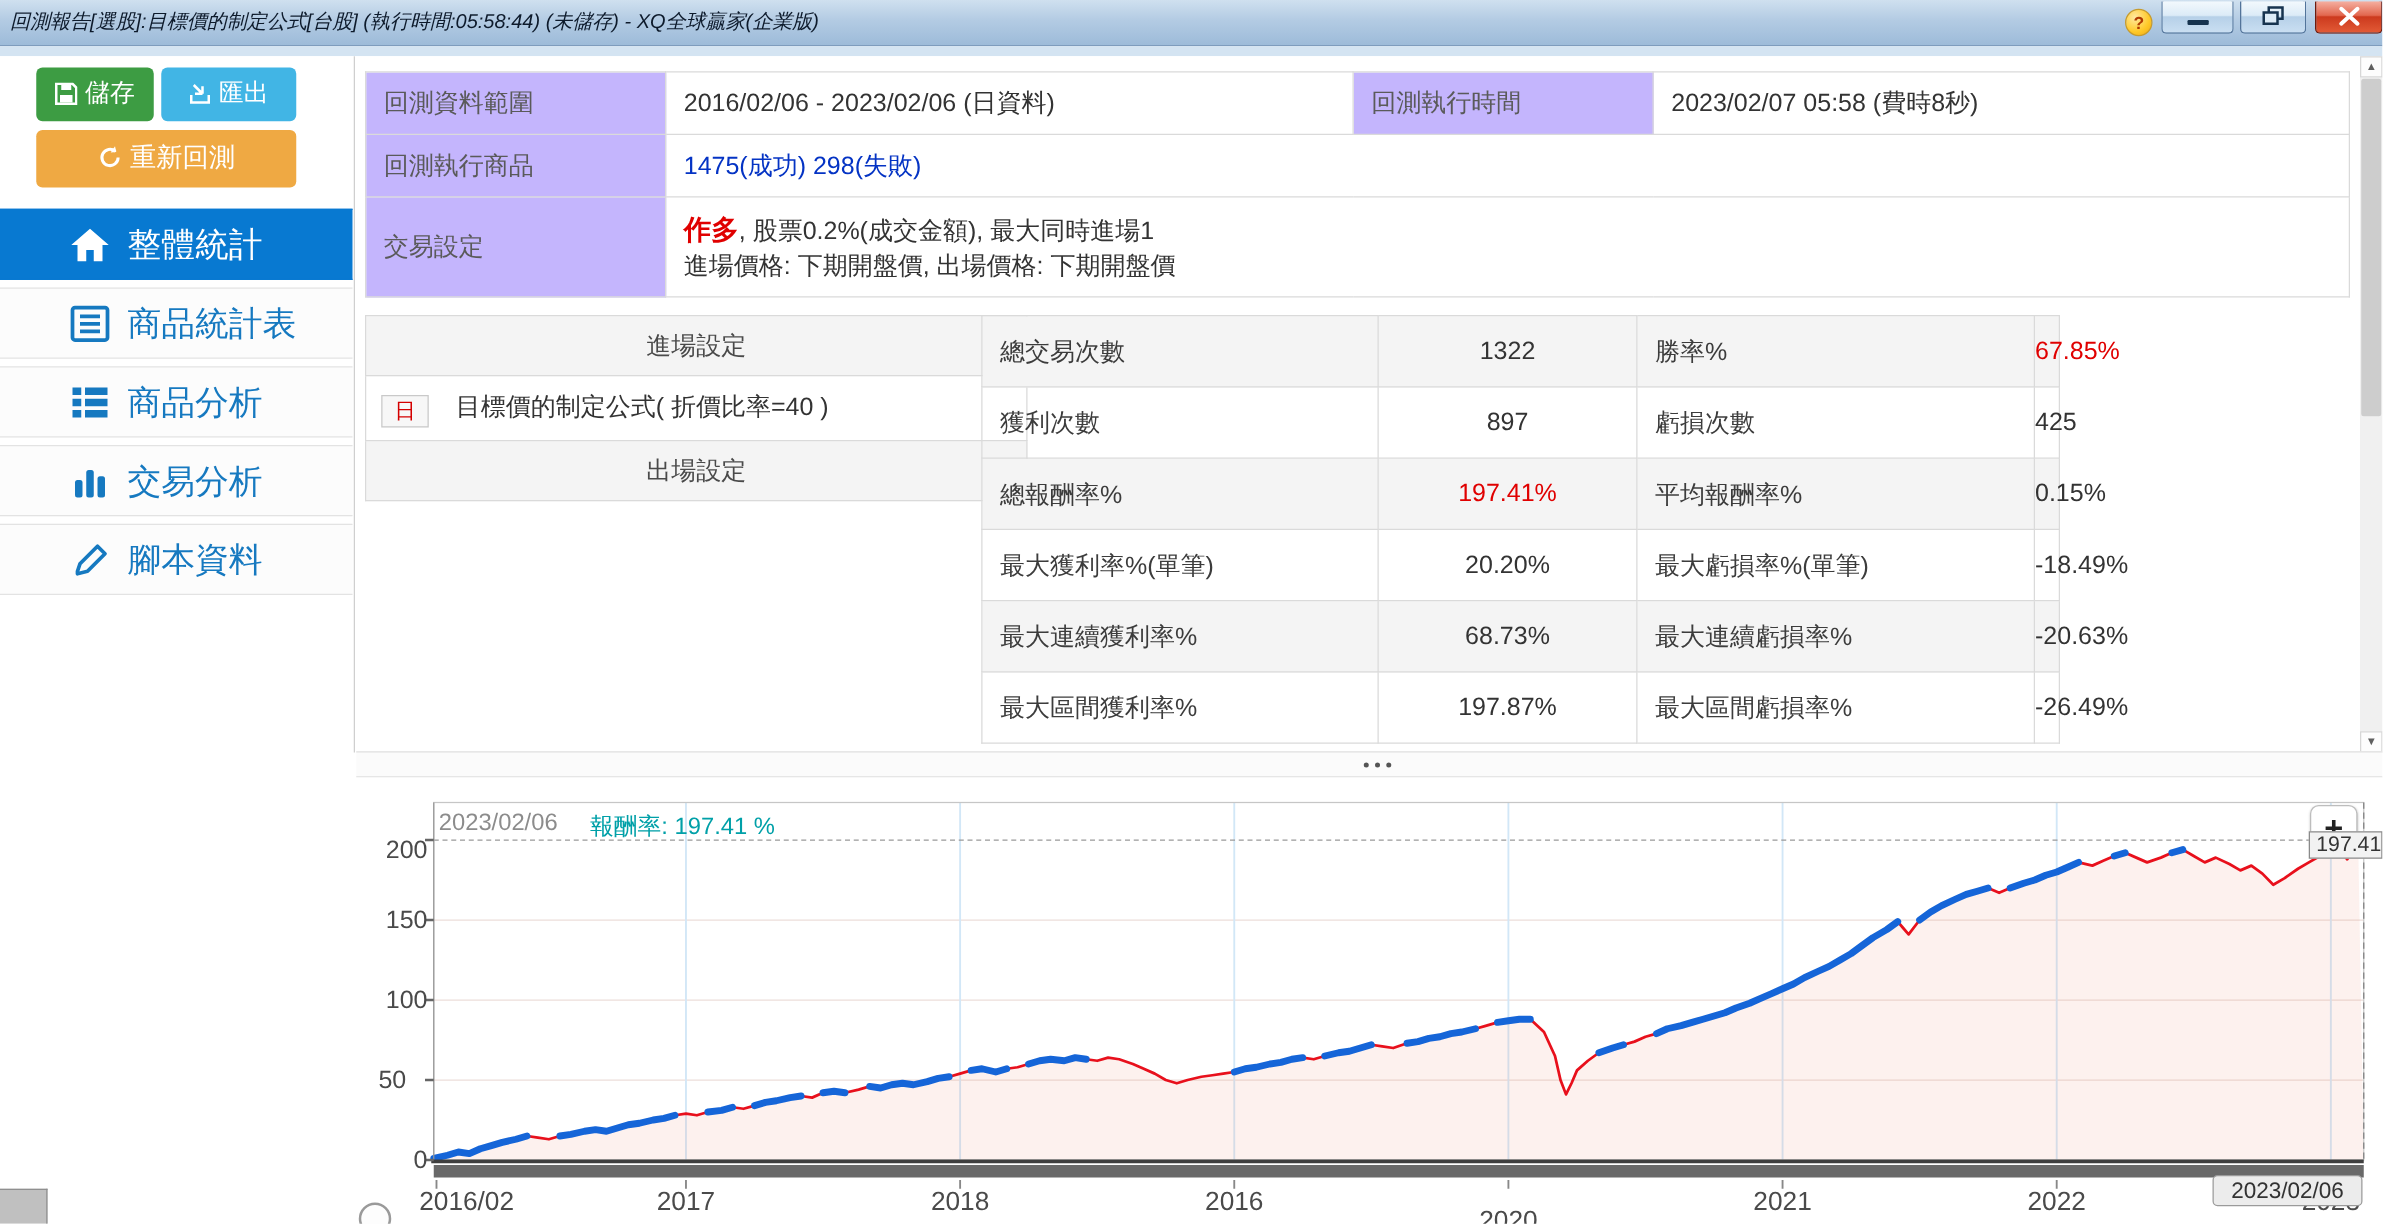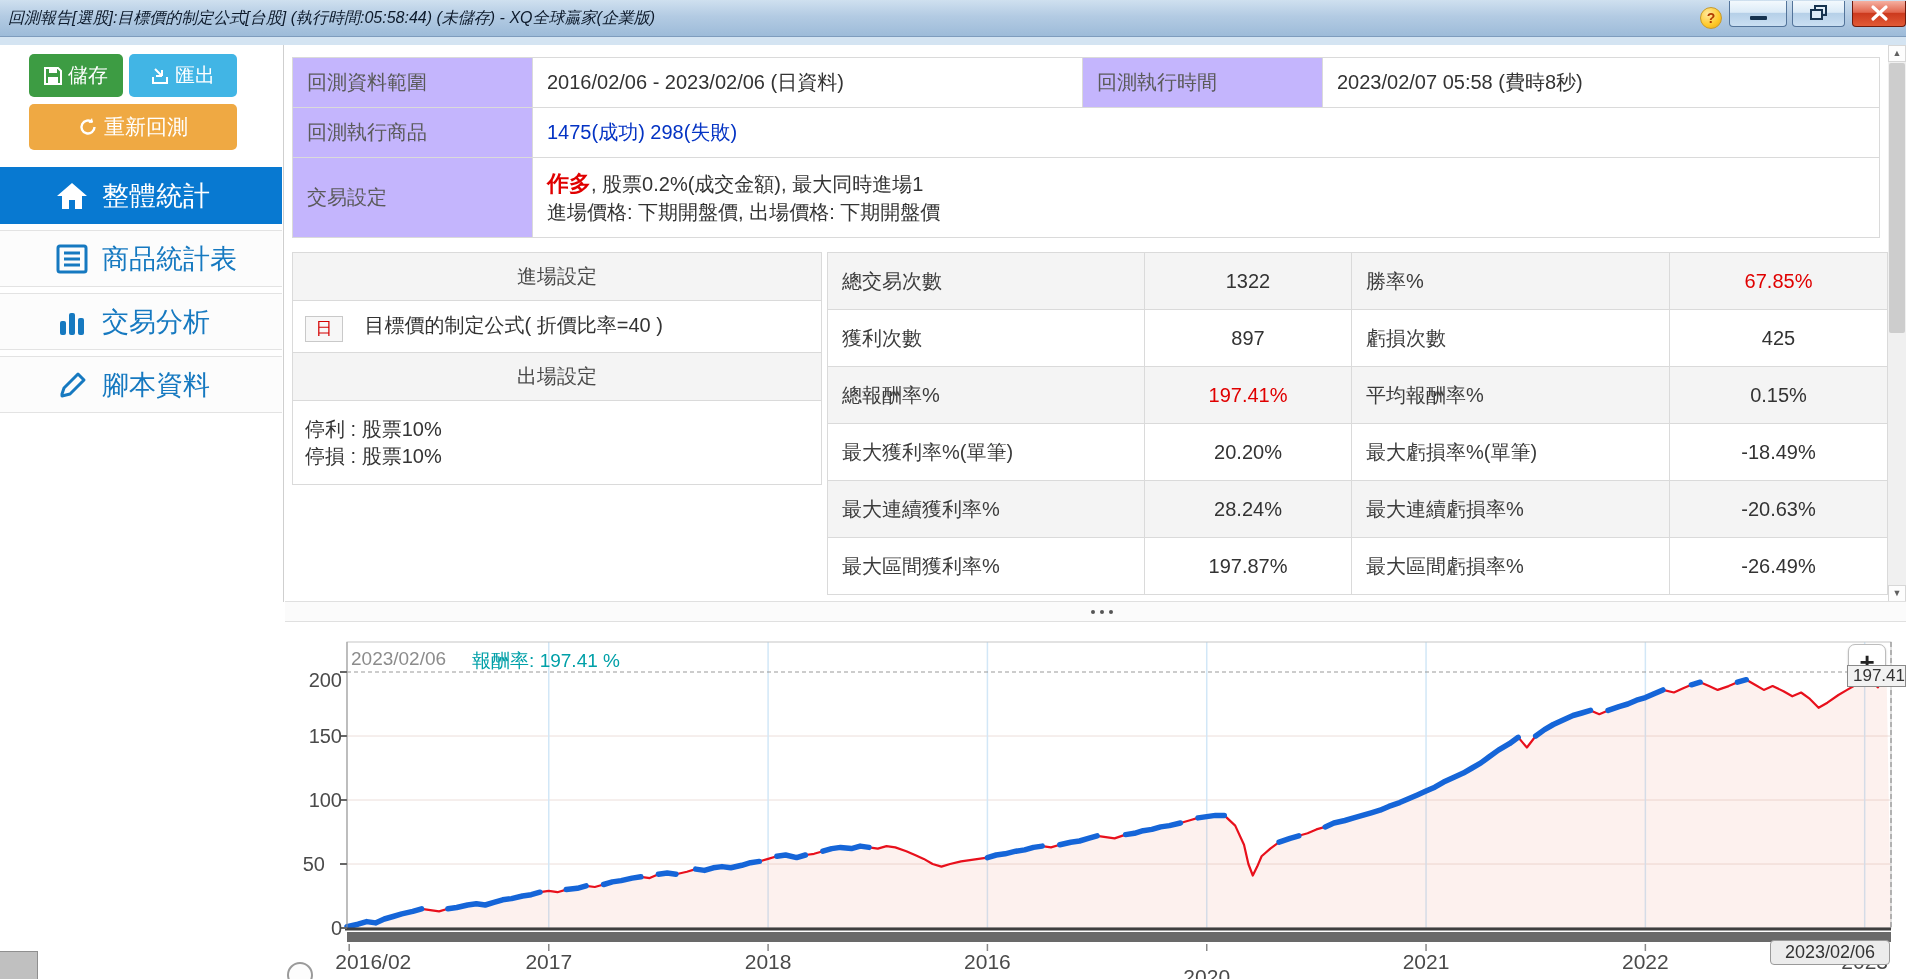--- a/index.html
+++ b/index.html
@@ -56,21 +56,21 @@
   .info-table td { padding:0 14px; }
   .info-table .lbl { background:#c4b5fd; color:#5a5a5a; }
   .blue-text { color:#0433c4; }
   .red-bold { color:#e00000; font-weight:bold; font-size:22px; }
   .entry-table { position:absolute; left:292px; top:252px; width:530px; table-layout:fixed; }
   .entry-table .hdr { background:#f4f4f4; color:#4a4a4a; text-align:center; height:48px; }
   .entry-table .row { height:52px; padding-left:12px; }
   .day-badge { display:inline-block; width:38px; height:26px; line-height:24px;
     text-align:center; border:1px solid #c9c9c9; background:#f7f7f7; color:#d40000;
     font-size:17px; margin-right:16px; vertical-align:-2px; }
-  .stats-table { position:absolute; left:827px; top:252px; width:1061px; table-layout:fixed; }
+  .stats-table { position:absolute; left:785px; top:252px; width:863px; table-layout:fixed; }
   .stats-table td { height:57px; }
   .stats-table .lbl { padding-left:14px; color:#3c3c3c; }
   .stats-table .val { text-align:center; }
   .stats-table tr:nth-child(odd) td { background:#f4f4f4; }
   .red-val { color:#e00000; }
 
   
   .scrollbar { position:absolute; left:1888px; top:45px; width:18px; height:557px; background:#f0f0f0; }
   .sb-btn { position:absolute; left:0; width:18px; height:17px; background:#fdfdfd;
     border:1px solid #d7d7d7; color:#606060; font-size:9px; text-align:center; line-height:15px; }
@@ -166,20 +166,31 @@
             <path d="M16 2 L31 15 H26 V28 H19 V19 H13 V28 H6 V15 H1 Z" fill="#ffffff"></path>
           </svg></span>
         <span>整體統計</span>
       </div>
       <div class="nav-item">
         <span class="nicon"><svg viewBox="0 0 32 30" width="32" height="30">
             <rect x="2" y="2" width="28" height="26" rx="2" fill="none" stroke="#1679c0" stroke-width="3"></rect>
             <path d="M8 9h16M8 15h16M8 21h16" stroke="#1679c0" stroke-width="3"></path>
           </svg></span>
         <span>商品統計表</span>
+      </div>
+      <div class="nav-item">
+        <span class="nicon"><svg viewBox="0 0 32 30" width="32" height="30">
+            <rect x="2" y="3" width="7" height="6" fill="#1679c0"></rect>
+            <rect x="12" y="3" width="18" height="6" fill="#1679c0"></rect>
+            <rect x="2" y="12" width="7" height="6" fill="#1679c0"></rect>
+            <rect x="12" y="12" width="18" height="6" fill="#1679c0"></rect>
+            <rect x="2" y="21" width="7" height="6" fill="#1679c0"></rect>
+            <rect x="12" y="21" width="18" height="6" fill="#1679c0"></rect>
+          </svg></span>
+        <span>商品分析</span>
       </div>
       <div class="nav-item">
         <span class="nicon"><svg viewBox="0 0 32 30" width="32" height="30">
             <rect x="4" y="14" width="6" height="14" rx="2" fill="#1679c0"></rect>
             <rect x="13" y="6" width="6" height="22" rx="2" fill="#1679c0"></rect>
             <rect x="22" y="11" width="6" height="17" rx="2" fill="#1679c0"></rect>
           </svg></span>
         <span>交易分析</span>
       </div>
       <div class="nav-item">
@@ -225,26 +236,20 @@
         </tr>
     <tr>
           <td class="row">
       <span class="day-badge">日</span>
       <span>目標價的制定公式( 折價比率=40 )</span>
     </td>
         </tr>
     <tr>
           <td class="hdr">出場設定</td>
         </tr>
-    <tr>
-          <td class="row" style="height:84px">
-      <div>停利 : 股票10%</div>
-      <div>停損 : 股票10%</div>
-    </td>
-        </tr>
   </tbody>
     </table>
 
   <table class="stats-table">
     <colgroup>
         <col style="width:317px">
         <col style="width:207px">
         <col style="width:318px">
         <col>
       </colgroup>
@@ -268,21 +273,21 @@
           <td class="val">0.15%</td>
         </tr>
         <tr>
           <td class="lbl">最大獲利率%(單筆)</td>
           <td class="val">20.20%</td>
           <td class="lbl">最大虧損率%(單筆)</td>
           <td class="val">-18.49%</td>
         </tr>
         <tr>
           <td class="lbl">最大連續獲利率%</td>
-          <td class="val">28.24%</td>
+          <td class="val">68.73%</td>
           <td class="lbl">最大連續虧損率%</td>
           <td class="val">-20.63%</td>
         </tr>
         <tr>
           <td class="lbl">最大區間獲利率%</td>
           <td class="val">197.87%</td>
           <td class="lbl">最大區間虧損率%</td>
           <td class="val">-26.49%</td>
         </tr>
       </tbody>

